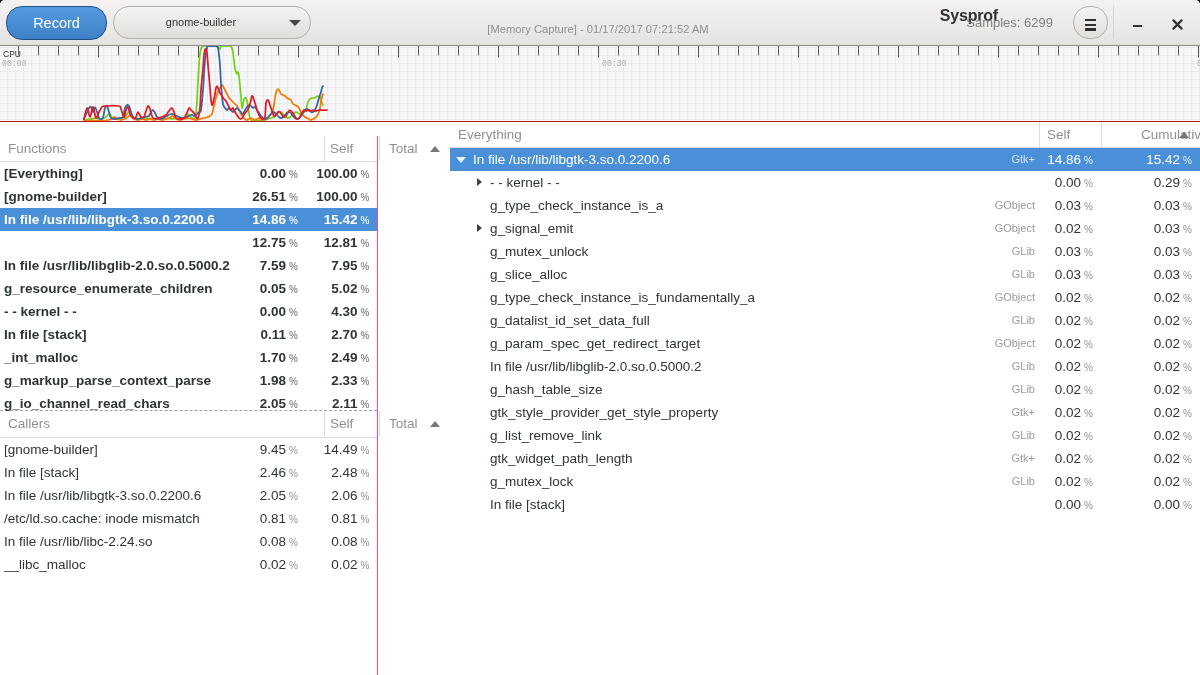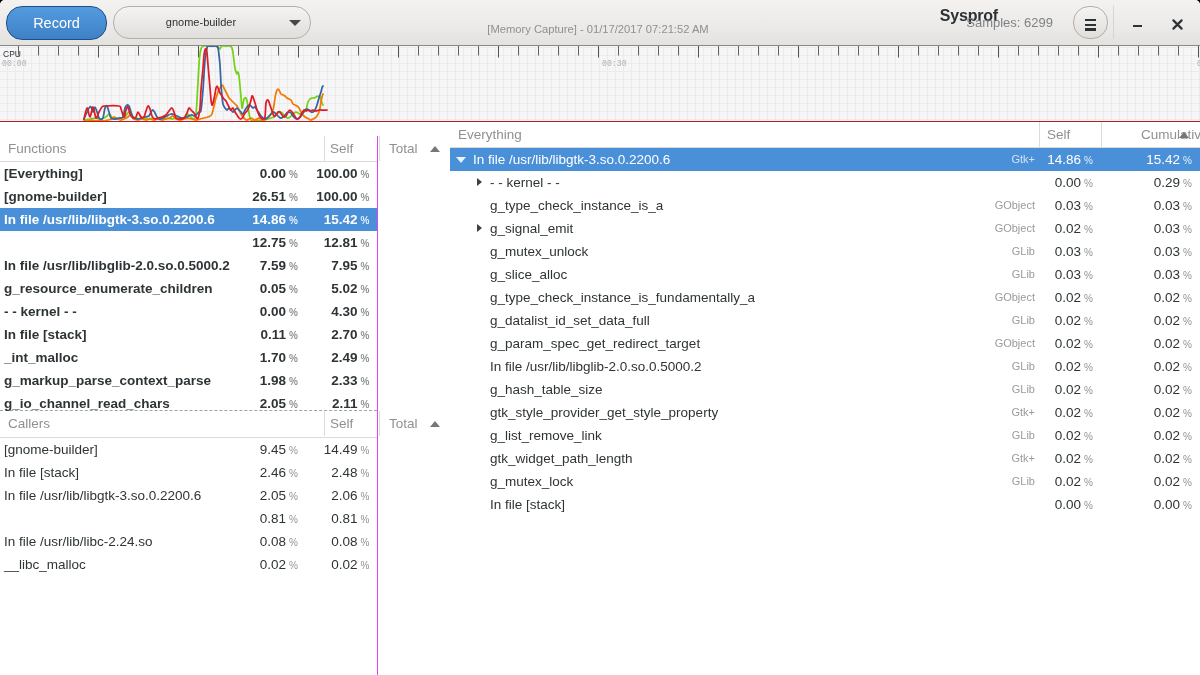--- a/index.html
+++ b/index.html
@@ -196,20 +196,21 @@
           <span class="nm">In file [stack]</span>
           <span class="v vs"><span class="n">2.46</span><span class="p">%</span></span>
           <span class="v vt"><span class="n">2.48</span><span class="p">%</span></span>
         </div>
 <div class="row">
           <span class="nm">In file /usr/lib/libgtk-3.so.0.2200.6</span>
           <span class="v vs"><span class="n">2.05</span><span class="p">%</span></span>
           <span class="v vt"><span class="n">2.06</span><span class="p">%</span></span>
         </div>
 <div class="row">
+          <span class="nm">/etc/ld.so.cache: inode mismatch</span>
           <span class="v vs"><span class="n">0.81</span><span class="p">%</span></span>
           <span class="v vt"><span class="n">0.81</span><span class="p">%</span></span>
         </div>
 <div class="row">
           <span class="nm">In file /usr/lib/libc-2.24.so</span>
           <span class="v vs"><span class="n">0.08</span><span class="p">%</span></span>
           <span class="v vt"><span class="n">0.08</span><span class="p">%</span></span>
         </div>
 <div class="row">
           <span class="nm">__libc_malloc</span>

